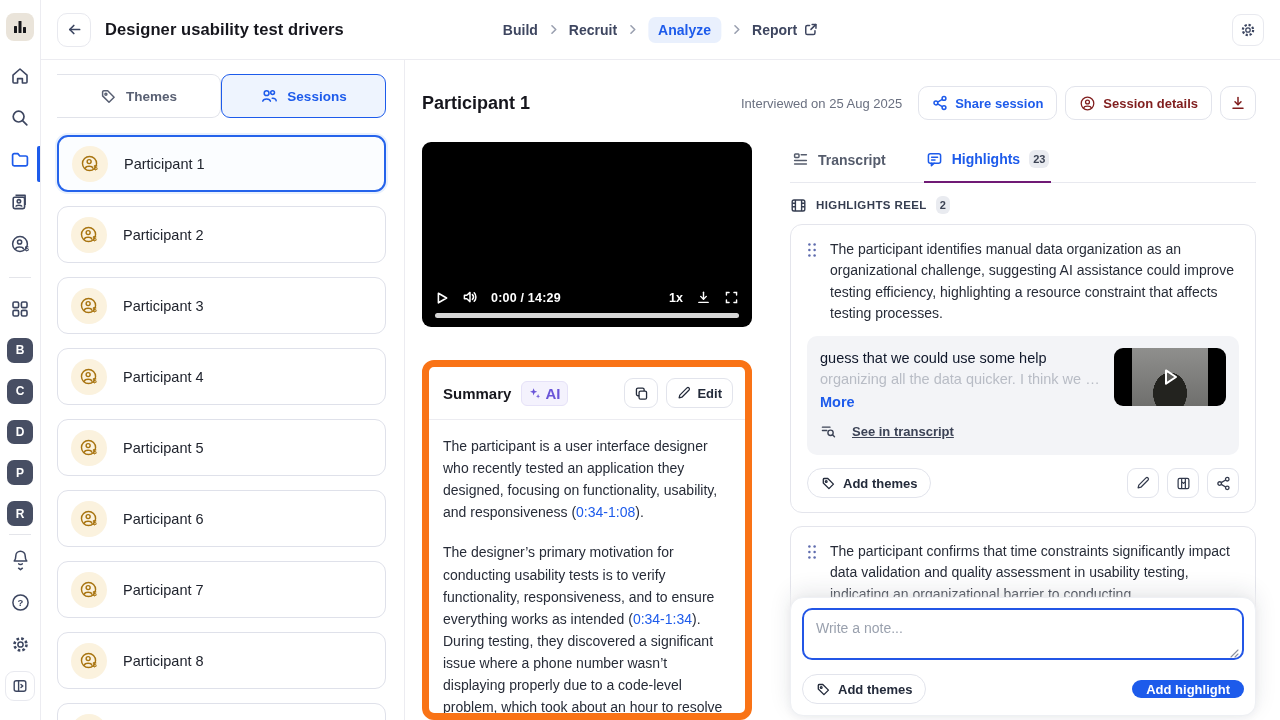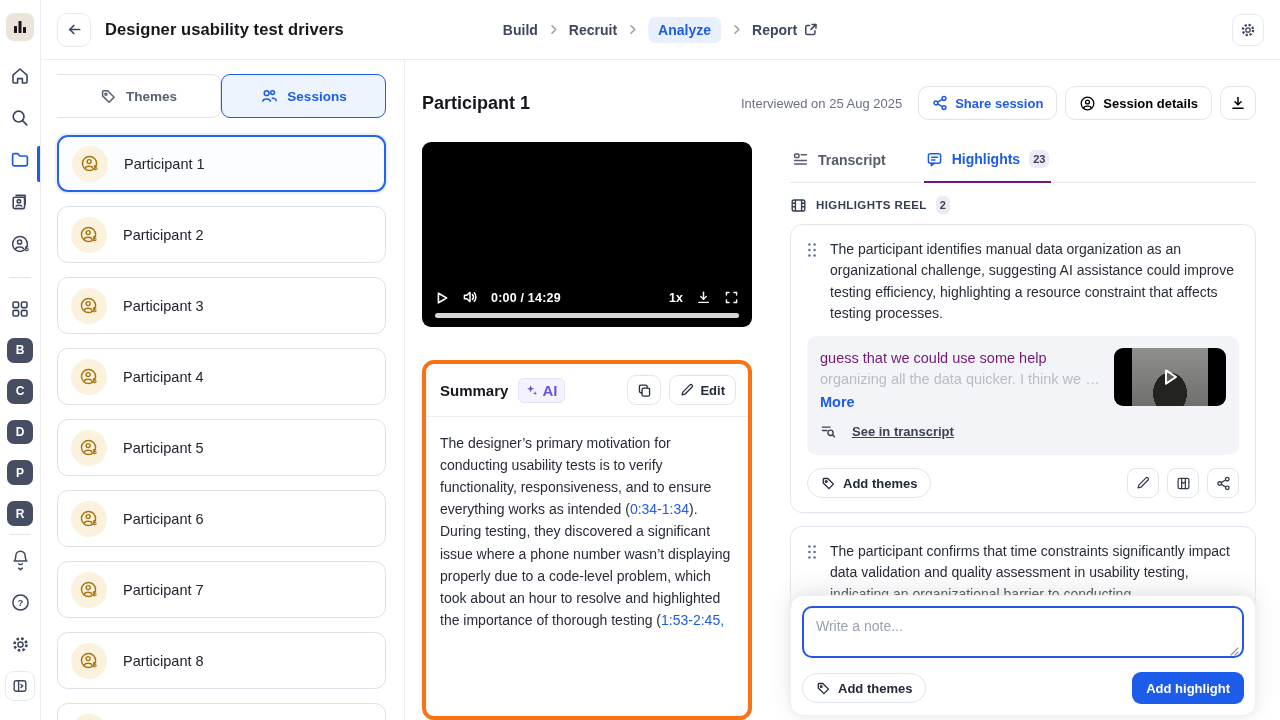--- a/index.html
+++ b/index.html
@@ -62,37 +62,37 @@
     display:flex;align-items:center;justify-content:center;}
   .p-label{font-size:14.5px;color:#20242e;font-weight:500;}
 
   
   .main{flex:1;min-width:0;display:flex;flex-direction:column;padding:0 24px 0 17px;}
   .session-header{display:flex;align-items:center;margin-top:26px;height:34px;flex-shrink:0;}
   .session-title{font-size:18px;font-weight:800;color:#16161d;}
   .session-meta{margin-left:auto;display:flex;align-items:center;gap:8px;}
   .meta-text{color:#6a7080;font-size:13px;margin-right:8px;}
   .btn{display:inline-flex;align-items:center;gap:7px;border:1px solid #e2e4ec;border-radius:10px;
-    background:#fff;height:34px;padding:0 13px;font-weight:700;font-size:13px;color:#000000;
+    background:#fff;height:34px;padding:0 13px;font-weight:700;font-size:13px;color:#7f1d1d;
     font-family:inherit;}
   .btn.share{color:#1d5beb;}
   .btn.icon-only{width:36px;padding:0;justify-content:center;}
   .session-body{display:flex;gap:38px;flex:1;min-height:0;margin-top:22px;}
 
   
   .media-col{width:330px;flex-shrink:0;display:flex;flex-direction:column;min-height:0;}
   .video{height:185px;flex-shrink:0;background:#000;border-radius:9px;position:relative;color:#fff;}
   .video-controls{position:absolute;left:13px;right:13px;bottom:22px;display:flex;
     align-items:flex-end;gap:13px;}
   .vc-time{font-size:12.5px;font-weight:700;letter-spacing:.2px;}
   .vc-right{margin-left:auto;display:flex;align-items:center;gap:13px;}
   .vc-speed{font-size:12.5px;font-weight:700;}
   .video-progress{position:absolute;left:13px;right:13px;bottom:9px;height:5px;
     background:#d6d6d6;border-radius:3px;}
-  .summary-card{margin-top:33px;border:4px solid #f97316;border-radius:12px;flex:1;
+  .summary-card{margin-top:33px;border:7px solid #f97316;border-radius:12px;flex:1;
     overflow:hidden;display:flex;flex-direction:column;min-height:0;}
   .summary-head{display:flex;align-items:center;padding:11px 12px 11px 14px;
     border-bottom:1px solid #ececf1;flex-shrink:0;}
   .summary-title{font-size:15px;font-weight:800;color:#16161d;}
   .ai-badge{margin-left:10px;display:inline-flex;align-items:center;gap:4px;background:#f4f2fd;
     border:1px solid #e6e2f8;color:#6a55d8;font-size:15px;font-weight:700;padding:3px 7px;
     border-radius:6px;}
   .summary-actions{margin-left:auto;display:flex;gap:8px;}
   .sm-btn{display:inline-flex;align-items:center;gap:6px;border:1px solid #e2e4ec;
     border-radius:9px;background:#fff;height:30px;padding:0 10px;font-weight:700;font-size:13px;
@@ -112,21 +112,21 @@
   .reel-row{display:flex;align-items:center;gap:9px;margin:13px 0 10px;color:#353d50;
     font-size:11.5px;font-weight:800;letter-spacing:.4px;flex-shrink:0;text-align:right;}
   .cards{flex:1;overflow:hidden;display:flex;flex-direction:column;gap:13px;min-height:0;}
   .hcard{border:1px solid #e4e5ec;border-radius:12px;padding:14px 16px;flex-shrink:0;background:#fff;}
   .hcard-top{display:flex;gap:13px;}
   .drag{color:#5f6cae;margin-top:3px;}
   .htext{font-size:14px;line-height:1.52;color:#272c38;}
   .quote{margin-top:12px;background:#f3f4f7;border-radius:10px;padding:12px 13px;}
   .quote-main{display:flex;gap:14px;}
   .quote-text{flex:1;font-size:14.5px;line-height:1.45;}
-  .q1{color:#701a75;}
+  .q1{color:#0f172a;}
   .q2{color:#b8bcc5;white-space:nowrap;overflow:hidden;}
   .more-link{color:#1d5beb;font-weight:600;margin-top:2px;}
   .thumb{width:112px;height:58px;border-radius:9px;background:#000;position:relative;
     overflow:hidden;flex-shrink:0;}
   .thumb-frame{position:absolute;left:18px;right:18px;top:0;bottom:0;
     background:
       radial-gradient(28px 34px at 50% 78%, #23231f 60%, transparent 61%),
       linear-gradient(#8f8f8d,#6f6f6d);}
   .thumb-play{position:absolute;left:50%;top:50%;transform:translate(-50%,-50%);}
   .see-link{margin-top:10px;display:inline-flex;gap:16px;align-items:center;font-size:13px;
@@ -147,21 +147,21 @@
     border-radius:13px;box-shadow:0 -6px 22px rgba(25,35,60,.10),0 2px 8px rgba(25,35,60,.05);
     padding:10px 11px 11px;}
   .note-wrap{position:relative;}
   .note-input{width:100%;height:52px;border:2px solid #2356e6;border-radius:10px;
     padding:10px 12px;font-size:14px;color:#3b414e;font-family:inherit;resize:none;outline:none;
     background:#fff;}
   .note-input::placeholder{color:#9aa1ae;}
   .resize-grip{position:absolute;right:5px;bottom:6px;color:#8a90a0;}
   .composer-foot{display:flex;align-items:center;margin-top:10px;}
   .btn-primary{margin-left:auto;background:#1d5beb;border:none;color:#fff;font-weight:700;
-    font-size:13px;border-radius:9px;height:32px;padding:0 14px;display:inline-flex;
+    font-size:13px;border-radius:9px;height:18px;padding:0 14px;display:inline-flex;
     align-items:center;font-family:inherit;}
 </style>
 </head>
 <body>
 
 <div class="app">
 
   <div class="rail">
     <div class="rail-indicator"></div>
     <div class="logo-chip">
@@ -546,20 +546,21 @@
                     <span>
                       <svg width="14" height="14" viewBox="0 0 16 16" fill="none" stroke="currentColor" stroke-width="1.4" stroke-linejoin="round">
                           <path d="m2.4 13.6.8-3.2 8.2-8.2a1.7 1.7 0 0 1 2.4 2.4L5.6 12.8z"></path>
                         </svg>
                     </span>
                     <span>Edit</span>
                   </button>
                 </span>
               </div>
               <div class="summary-body">
+                <p><span>The participant is a user interface designer who recently tested an application they designed, focusing on functionality, usability, and responsiveness (</span><span class="tlink">0:34-1:08</span><span>).</span></p>
                 <p><span>The designer’s primary motivation for conducting usability tests is to verify functionality, responsiveness, and to ensure everything works as intended (</span><span class="tlink">0:34-1:34</span><span>). During testing, they discovered a significant issue where a phone number wasn’t displaying properly due to a code-level problem, which took about an hour to resolve and highlighted the importance of thorough testing (</span><span class="tlink">1:53-2:45,</span></p>
               </div>
             </div>
           </div>
 
           <div class="hl-col">
             <div class="hl-tabs">
               <div class="hl-tab">
                 <span>
                   <svg width="17" height="17" viewBox="0 0 17 17" fill="none" stroke="currentColor" stroke-width="1.5" stroke-linecap="round">

